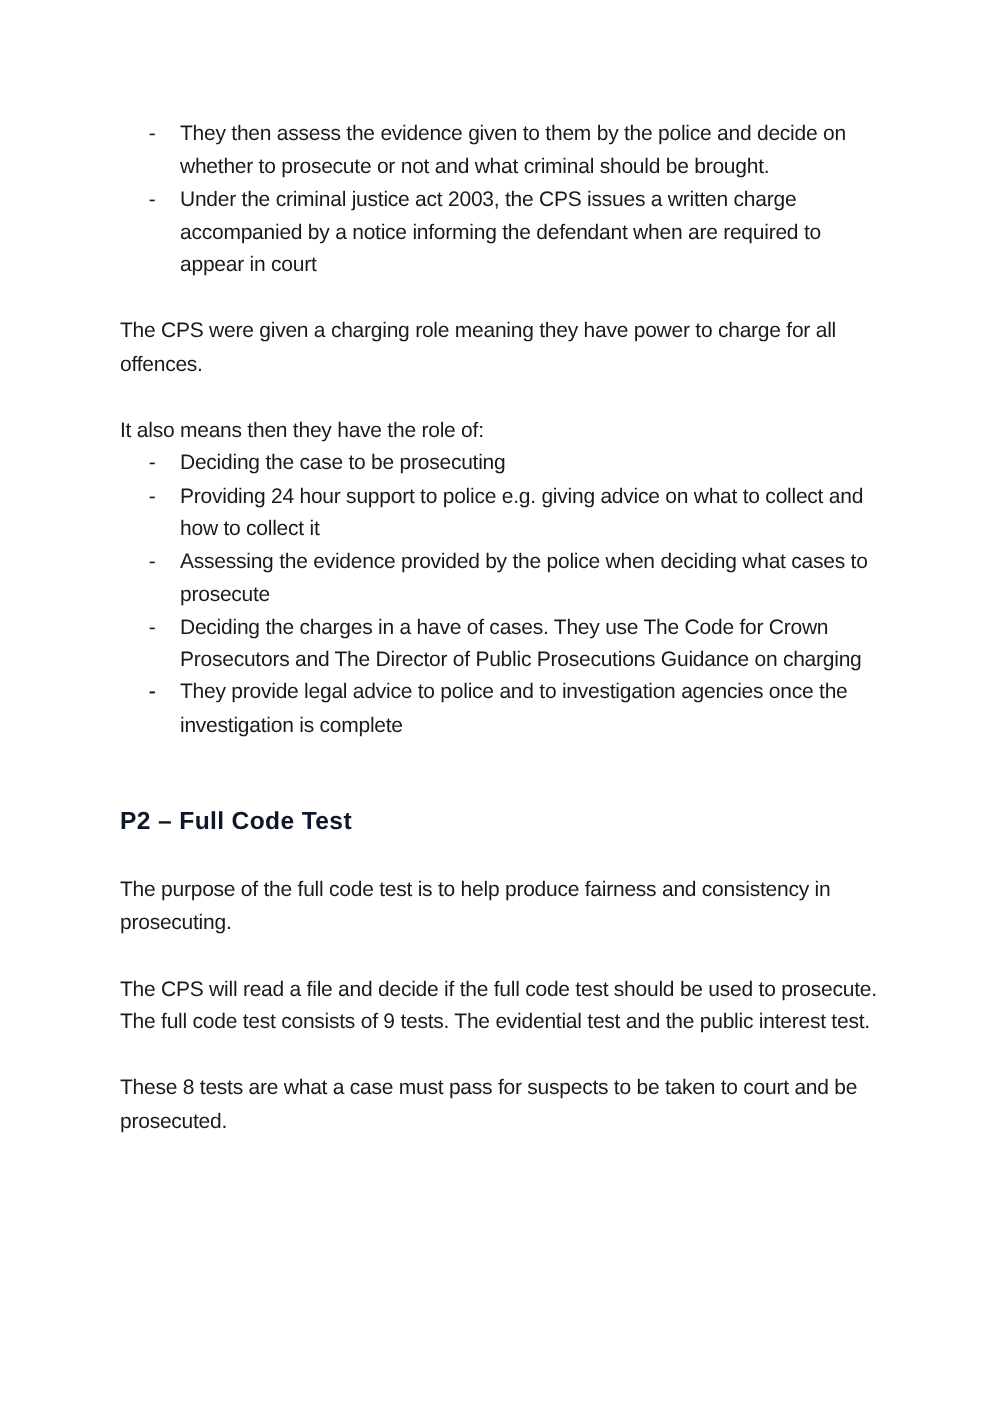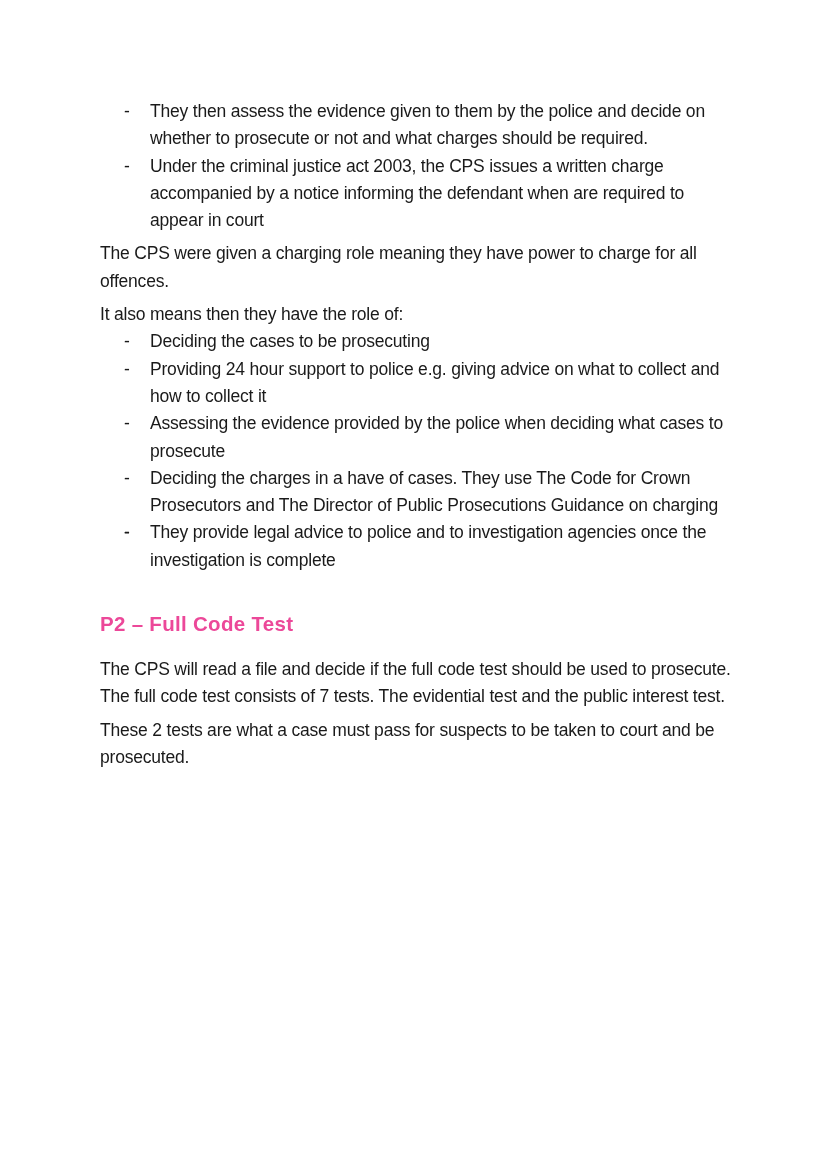--- a/index.html
+++ b/index.html
@@ -7,44 +7,45 @@
   .page {
     position: absolute; left: 100px; top: 98px; width: 640px;
     font-family: "Liberation Sans", sans-serif;
     font-size: 17.5px; line-height: 27.3px; color: #1a1a1a;
     letter-spacing: -0.2px;
   }
   ul.dash { list-style: none; margin: 0; padding: 0; }
   ul.dash li { position: relative; padding-left: 50px; margin: 0; }
   ul.dash li .dash-mark { position: absolute; left: 24px; top: 0; }
   p { margin: 0; }
-  .gap-sm { margin-top: 6px; }
+  .gap-sm { margin-top: 28px; }
   .heading {
-    margin-top: 35px; font-size: 20.5px; color: #ec4899; line-height: 30px;
+    margin-top: 52px; font-size: 20.5px; color: #0f172a; line-height: 30px;
     letter-spacing: 0.3px;
   }
 </style>
 </head>
 <body>
 
 <div class="page">
   <ul class="dash">
-    <li><span class="dash-mark">-</span><span>They then assess the evidence given to them by the police and decide on whether to prosecute or not and what charges should be required.</span></li>
+    <li><span class="dash-mark">-</span><span>They then assess the evidence given to them by the police and decide on whether to prosecute or not and what criminal should be brought.</span></li>
     <li><span class="dash-mark">-</span><span>Under the criminal justice act 2003, the CPS issues a written charge accompanied by a notice informing the defendant when are required to appear in court</span></li>
   </ul>
 
   <p class="gap-sm">The CPS were given a charging role meaning they have power to charge for all offences.</p>
   <p class="gap-sm">It also means then they have the role of:</p>
 
   <ul class="dash gap-sm">
-    <li><span class="dash-mark">-</span><span>Deciding the cases to be prosecuting</span></li>
+    <li><span class="dash-mark">-</span><span>Deciding the case to be prosecuting</span></li>
     <li><span class="dash-mark">-</span><span>Providing 24 hour support to police e.g. giving advice on what to collect and how to collect it</span></li>
     <li><span class="dash-mark">-</span><span>Assessing the evidence provided by the police when deciding what cases to prosecute</span></li>
     <li><span class="dash-mark">-</span><span>Deciding the charges in a have of cases. They use The Code for Crown Prosecutors and The Director of Public Prosecutions Guidance on charging</span></li>
     <li><span class="dash-mark">-</span></li>
     <li><span class="dash-mark">-</span><span>They provide legal advice to police and to investigation agencies once the investigation is complete</span></li>
   </ul>
 
   <h2 class="heading">P2 – Full Code Test</h2>
 
-  <p class="gap-sm">The CPS will read a file and decide if the full code test should be used to prosecute. The full code test consists of 7 tests. The evidential test and the public interest test.</p>
-  <p class="gap-sm">These 2 tests are what a case must pass for suspects to be taken to court and be prosecuted.</p>
+  <p class="gap-sm">The purpose of the full code test is to help produce fairness and consistency in prosecuting.</p>
+  <p class="gap-sm">The CPS will read a file and decide if the full code test should be used to prosecute. The full code test consists of 9 tests. The evidential test and the public interest test.</p>
+  <p class="gap-sm">These 8 tests are what a case must pass for suspects to be taken to court and be prosecuted.</p>
 </div>
 
 </body></html>

